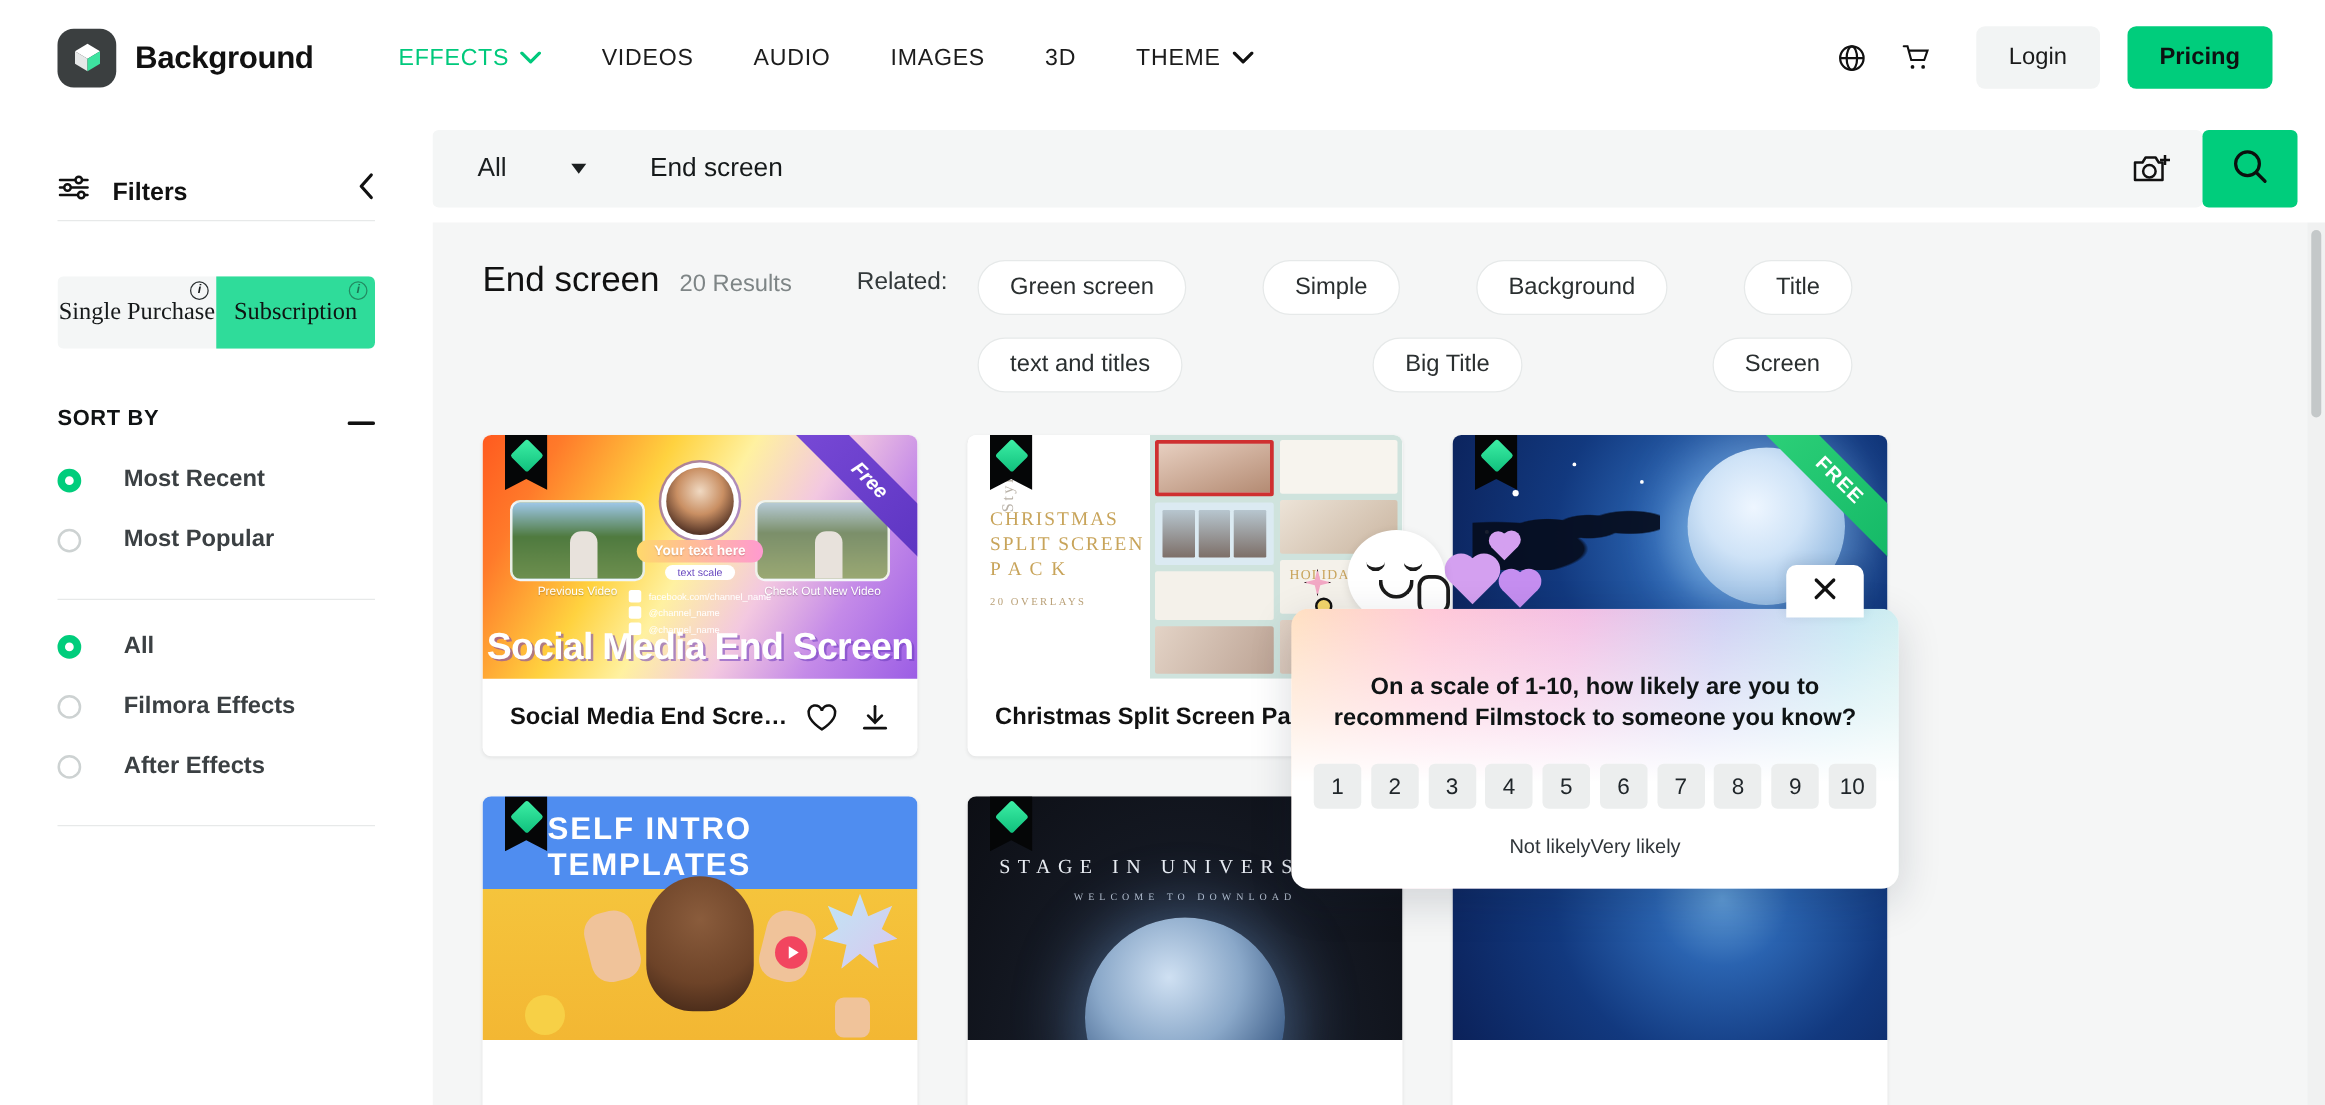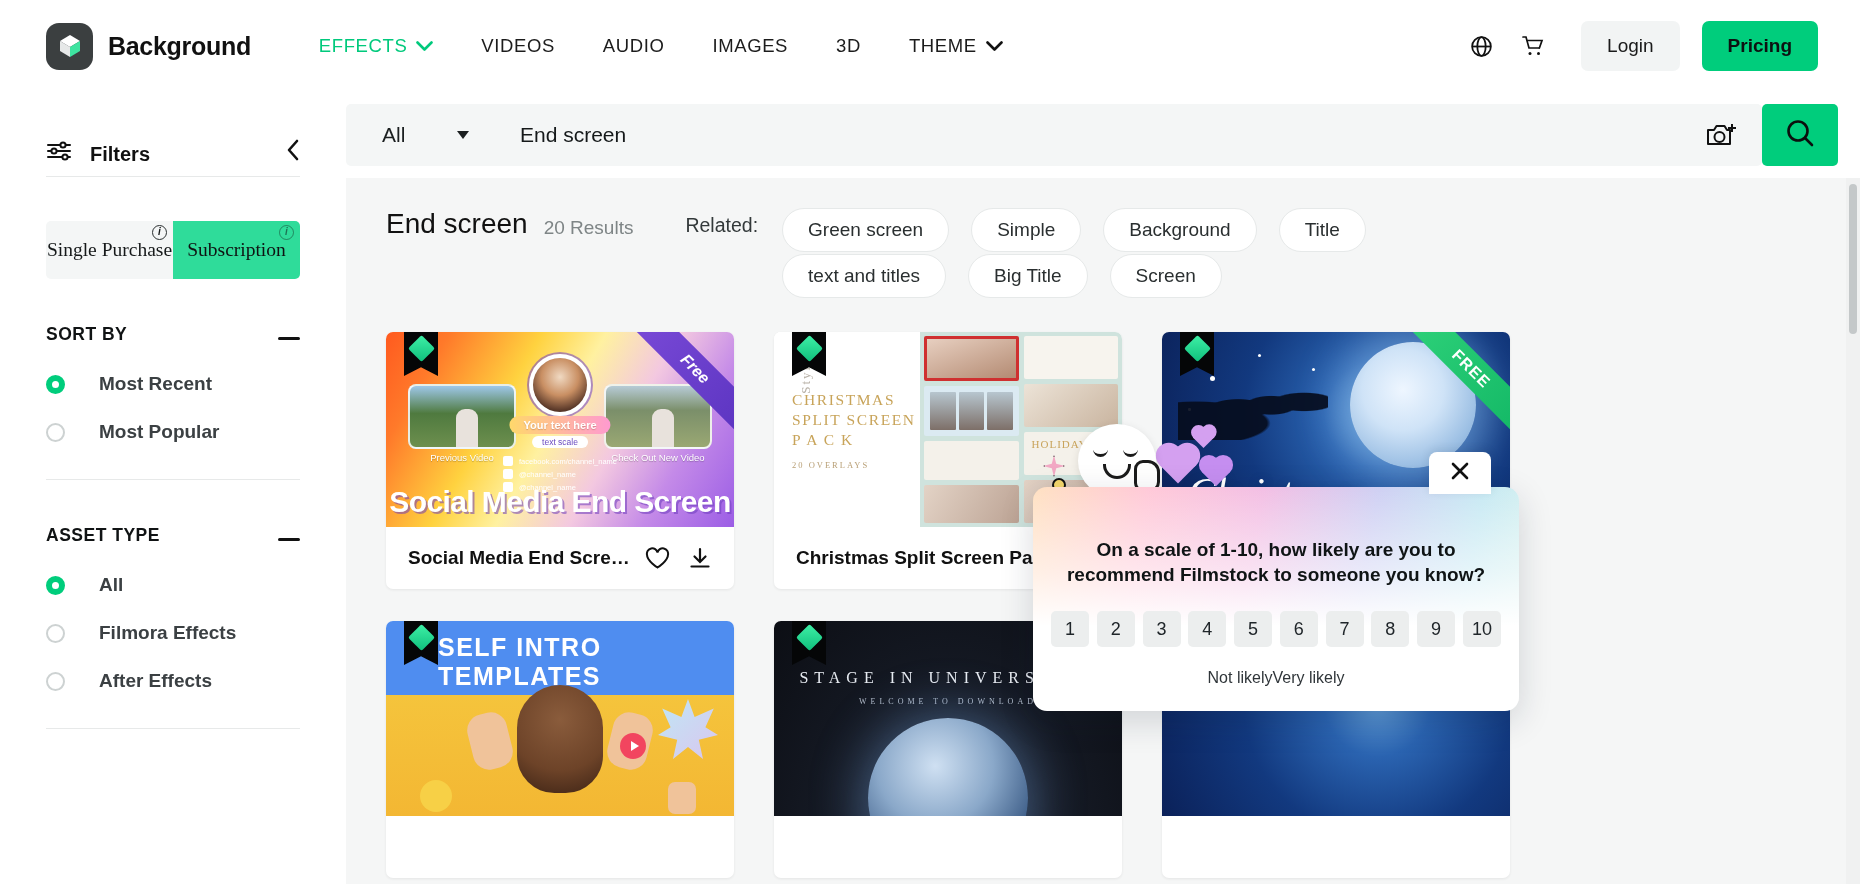--- a/index.html
+++ b/index.html
@@ -204,21 +204,21 @@
   }
   .results-head {
     display: flex; align-items: flex-start;
     padding-top: 30px;
     flex-wrap: nowrap;
   }
   .res-title { font-size: 28px; font-weight: normal; color: #111; white-space: nowrap; }
   .res-count { font-size: 19px; color: #7e8586; margin-left: 16px; padding-top: 9px; white-space: nowrap; }
   .related-block { margin-left: 52px; display: flex; align-items: flex-start; }
   .related-label { font-size: 19.5px; color: #33393a; padding-top: 6px; white-space: nowrap; }
-  .chips { display: flex; flex-wrap: wrap; gap: 2px 22px; margin-left: 24px; max-width: 700px; }
+  .chips { display: flex; flex-wrap: wrap; gap: 18px 22px; margin-left: 24px; max-width: 700px; justify-content: space-between; }
   .chip {
     background: #ffffff;
     border: 1px solid #e6e9e9;
     border-radius: 24px;
     padding: 10px 25px;
     font-size: 19px;
     color: #2a2f30;
     cursor: pointer;
     white-space: nowrap;
   }
@@ -714,28 +714,20 @@
       <span class="radio on"></span>
       <span class="radio-label">Most Recent</span>
     </div>
     <div class="radio-row">
       <span class="radio"></span>
       <span class="radio-label">Most Popular</span>
     </div>
 
     <div class="sb-rule"></div>
 
-    <div class="sec-head">
-      <span>ASSET TYPE</span>
-      <span class="sec-minus">
-        <svg width="22" height="4" viewBox="0 0 22 4">
-            <rect width="22" height="3" rx="1.5" fill="#111"></rect>
-          </svg>
-      </span>
-    </div>
     <div class="radio-row">
       <span class="radio on"></span>
       <span class="radio-label">All</span>
     </div>
     <div class="radio-row">
       <span class="radio"></span>
       <span class="radio-label">Filmora Effects</span>
     </div>
     <div class="radio-row">
       <span class="radio"></span>

